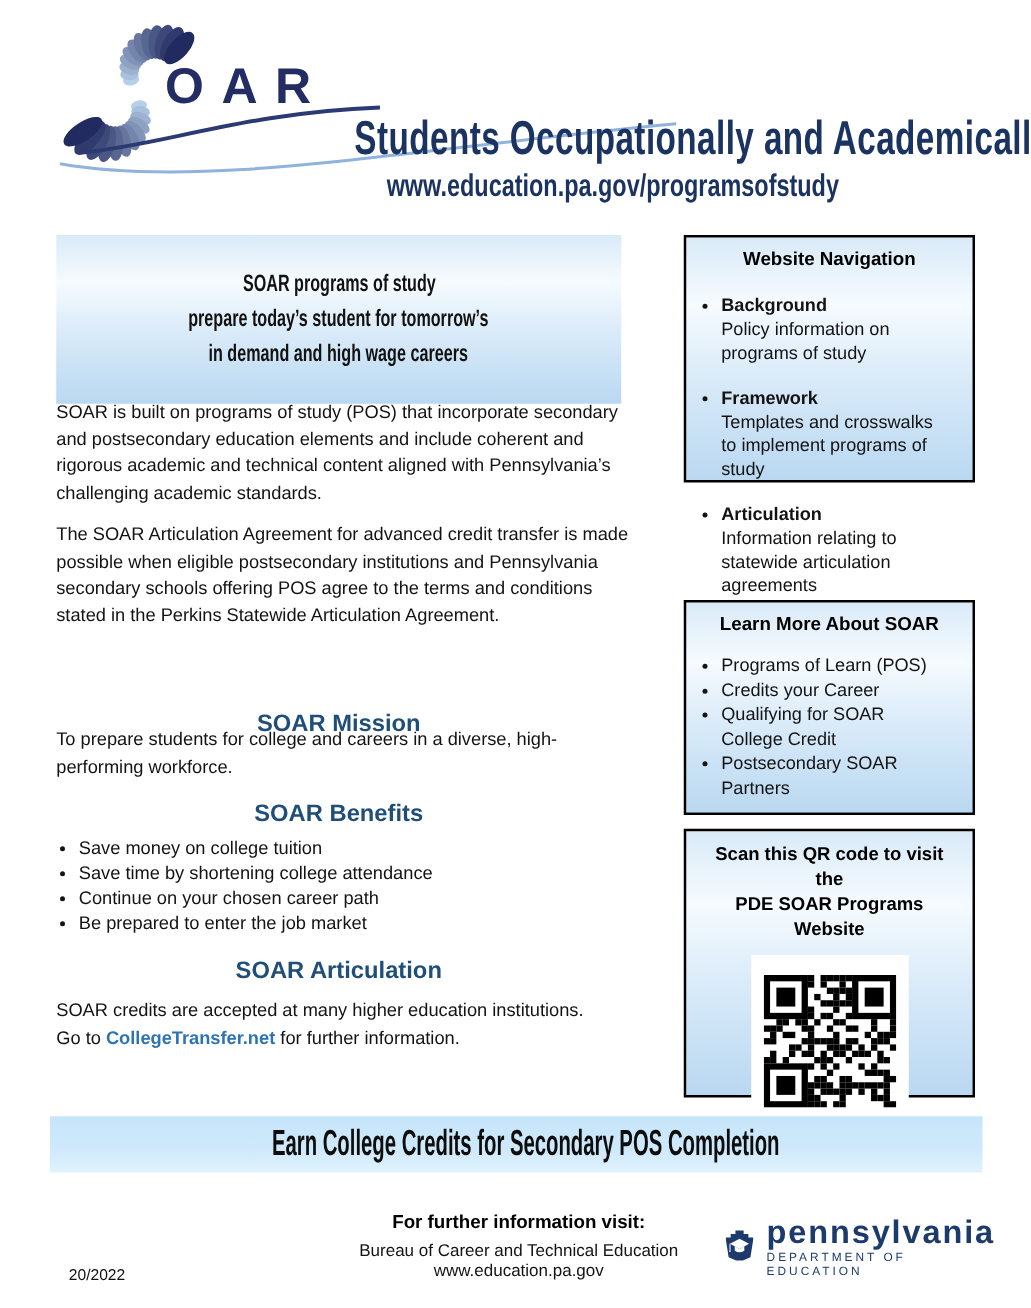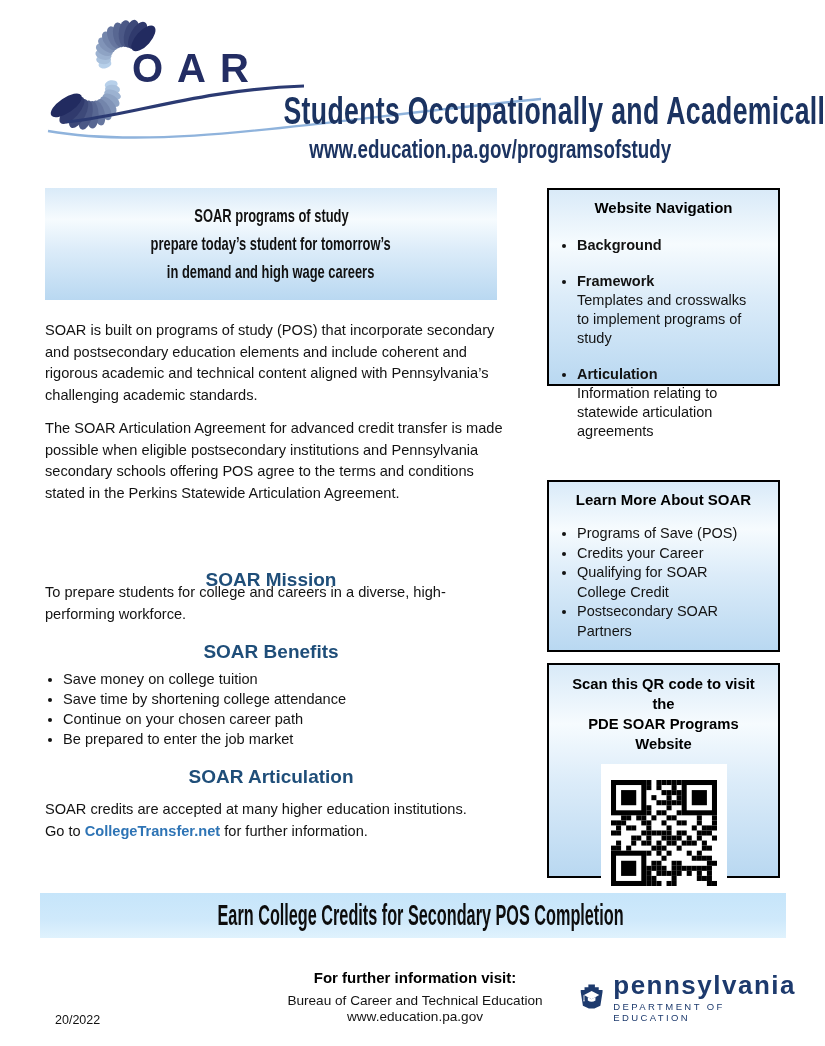--- a/index.html
+++ b/index.html
@@ -13,21 +13,21 @@
   
   .logo-svg { position:absolute; left:36px; top:4px; }
   .title-wrap { position:absolute; left:145px; top:90px; width:690px; text-align:center; color:#1b3361; }
   .title-line { font-size:38px; letter-spacing:0.5px; transform:scaleX(0.70); }
   .url-wrap { position:absolute; left:145px; top:135px; width:690px; text-align:center; color:#1b3361; }
   .url-line { font-size:25px; transform:scaleX(0.75); }
 
   
   .bluegrad { background:linear-gradient(180deg,#d9eaf8 0%, #f6fbfe 28%, #dcecf9 55%, #b9d8f1 100%); }
 
-  .headline-box { position:absolute; left:45px; top:188px; width:452px; height:112px;
+  .headline-box { position:absolute; left:45px; top:188px; width:452px; height:135px;
     display:flex; flex-direction:column; align-items:center; justify-content:center; }
   .headline-box .line { text-align:center; color:#111; line-height:27px; }
   .headline-box .cond { font-size:19px; transform:scaleX(0.68); }
 
   .para { position:absolute; left:45px; width:462px; font-size:14.6px; line-height:21.5px; color:#131313; }
   .p1 { top:320px; }
   .p2 { top:418px; }
 
   .sec-head { position:absolute; left:45px; width:452px; text-align:center; color:#1f4e79; font-weight:bold; font-size:19px; }
   .mission-head { top:569px; }
@@ -137,39 +137,41 @@
   </ul>
 
   <div class="sec-head artic-head">SOAR Articulation</div>
   <p class="artic-body"><span>SOAR credits are accepted at many higher education institutions.</span><br><span>Go to </span><a class="link">CollegeTransfer.net</a><span> for further information.</span></p>
 
   <div class="side-box nav-box bluegrad">
     <div class="box-title">Website Navigation</div>
     <ul class="nav-list">
       <li>
         <span class="nav-label">Background</span>
+        <span class="pre">Policy information on
+programs of study</span>
       </li>
       <li>
         <span class="nav-label">Framework</span>
         <span class="pre">Templates and crosswalks
 to implement programs of study</span>
       </li>
       <li>
         <span class="nav-label">Articulation</span>
         <span class="pre">Information relating to
 statewide articulation
 agreements</span>
       </li>
     </ul>
   </div>
 
   <div class="side-box learn-box bluegrad">
     <div class="box-title">Learn More About SOAR</div>
     <ul class="learn-list">
-      <li class="pre">Programs of Save (POS)</li>
+      <li class="pre">Programs of Learn (POS)</li>
       <li class="pre">Credits your Career</li>
       <li class="pre">Qualifying for SOAR
 College Credit</li>
       <li class="pre">Postsecondary SOAR
 Partners</li>
     </ul>
   </div>
 
   <div class="side-box qr-box bluegrad">
     <div class="box-title qr-title pre">Scan this QR code to visit the

